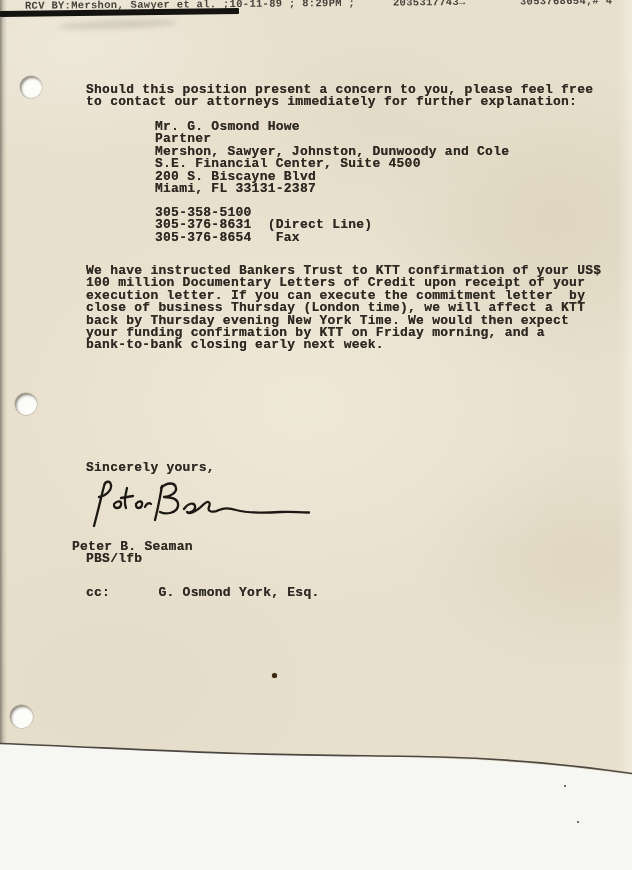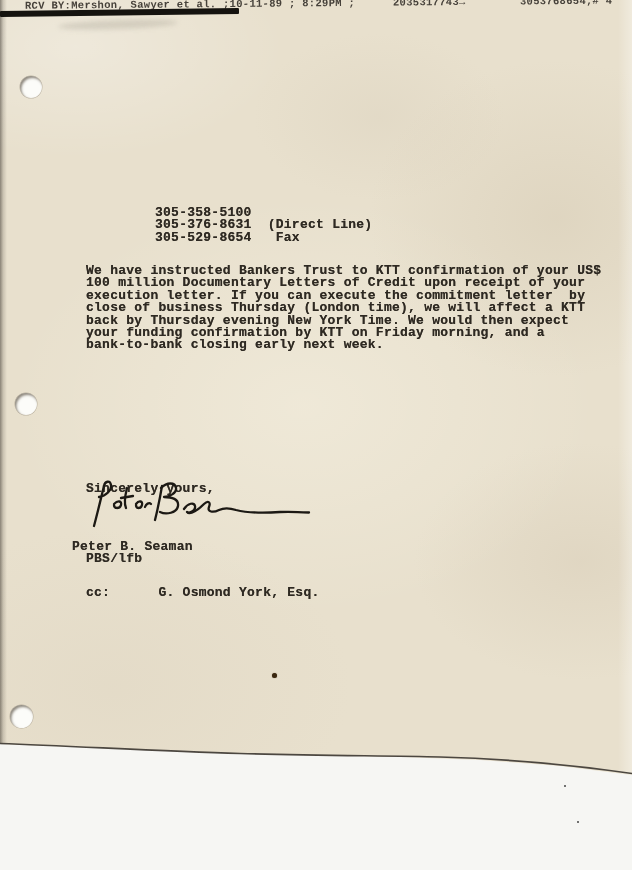--- a/index.html
+++ b/index.html
@@ -92,31 +92,39 @@
   <div class="hole" style="left:10px;top:705px;width:23px;height:23px;"></div>
 
   <div class="fax-header">
     <span class="hdr-left">RCV BY:Mershon, Sawyer et al. ;10-11-89 ; 8:29PM ;</span>
     <span class="hdr-mid">2035317743→</span>
     <span class="hdr-right">3053768654;# 4</span>
   </div>
   <div class="fax-bar"></div>
   <div class="smudge"></div>
 
+  <div class="tline" style="left:86px;top:84px;">Should this position present a concern to you, please feel free
+to contact our attorneys immediately for further explanation:</div>
+  <div class="tline" style="left:155px;top:121px;">Mr. G. Osmond Howe
+Partner
+Mershon, Sawyer, Johnston, Dunwoody and Cole
+S.E. Financial Center, Suite 4500
+200 S. Biscayne Blvd
+Miami, FL 33131-2387</div>
   <div class="tline" style="left:155px;top:207px;">305-358-5100
 305-376-8631  (Direct Line)
-305-529-8654   Fax</div>
+305-376-8654   Fax</div>
   <div class="tline" style="left:86px;top:265px;">We have instructed Bankers Trust to KTT confirmation of your US$
 100 million Documentary Letters of Credit upon receipt of your
 execution letter. If you can execute the commitment letter  by
 close of business Thursday (London time), we will affect a KTT
 back by Thursday evening New York Time. We would then expect
 your funding confirmation by KTT on Friday morning, and a
 bank-to-bank closing early next week.</div>
-  <div class="tline" style="left:86px;top:462px;margin-top:21px;">Sincerely yours,</div>
+  <div class="tline" style="left:86px;top:462px;">Sincerely yours,</div>
   <div class="tline" style="left:72px;top:529px;margin-top:12px;">Peter B. Seaman</div>
   <div class="tline" style="left:86px;top:553px;text-align:right;">PBS/lfb</div>
   <div class="tline" style="left:86px;top:587px;">cc:      G. Osmond York, Esq.</div>
 
   <svg class="sig" width="235" height="58" viewBox="0 0 235 58">
     <g fill="none" stroke="#1c1914" stroke-width="2.3" stroke-linecap="round" stroke-linejoin="round">
       <path d="M14,50 C18,35 22,18 24,10 C25,5 30,4 31,9 C32,14 26,20 19,21"></path>
       <path d="M34,28 C38,24 42,25 41,29 C40,33 34,33 34,29"></path>
       <path d="M47,12 C45,20 44,28 46,32"></path>
       <path d="M41,22 L53,20"></path>

